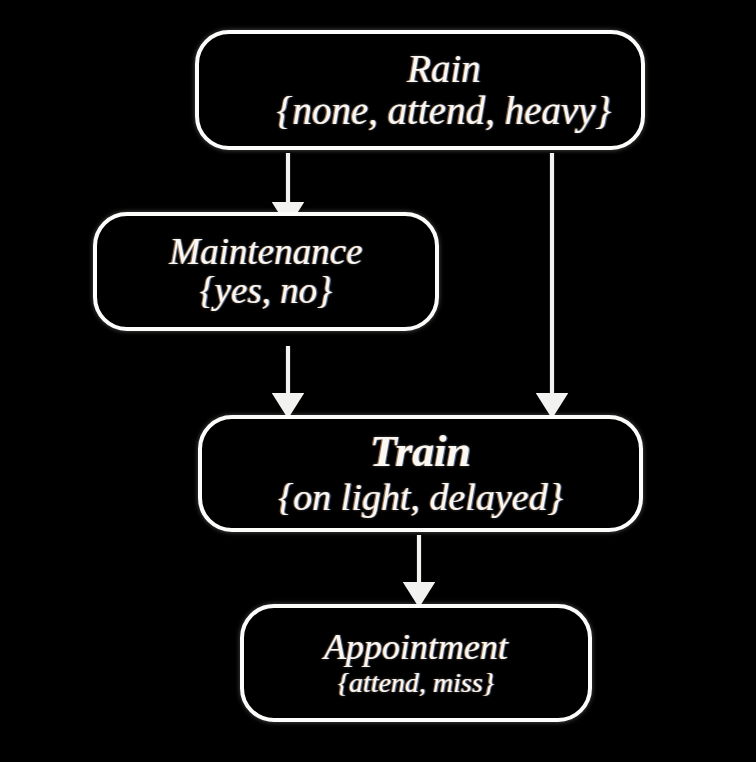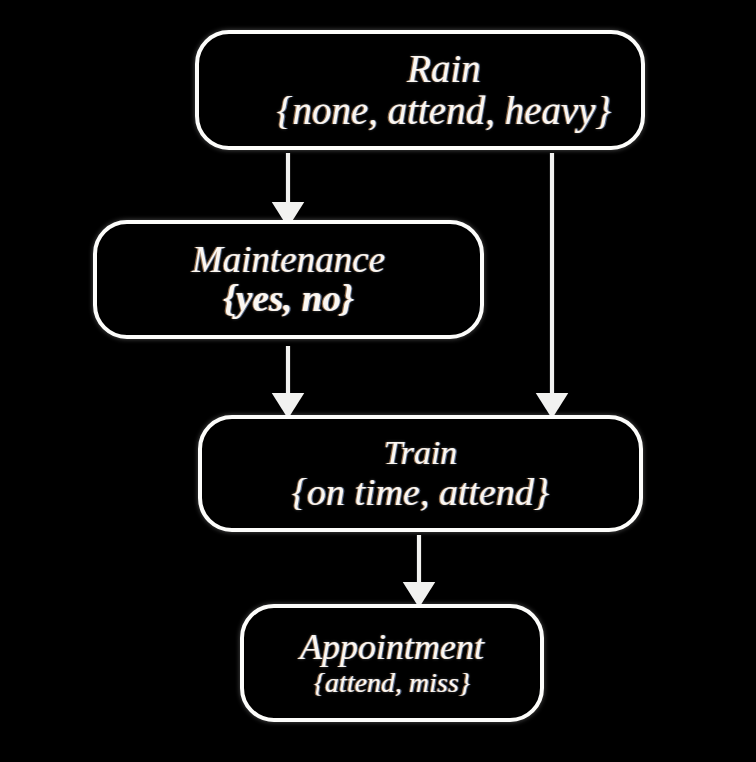--- a/index.html
+++ b/index.html
@@ -64,33 +64,33 @@
   }
 
   
   #node-rain {
     left: 195px; top: 30px; width: 450px; height: 120px; padding-left: 48px;
   }
   #node-rain .node-title { font-size: 39px; margin-bottom: 1px; }
   #node-rain .node-states { font-size: 39px; }
 
   #node-maintenance {
-    left: 93px; top: 220px; width: 391px; height: 119px;
+    left: 93px; top: 212px; width: 346px; height: 119px;
   }
   #node-maintenance .node-title { font-size: 37px; margin-bottom: 1px; }
-  #node-maintenance .node-states { font-size: 37px; font-weight: bold; }
+  #node-maintenance .node-states { font-size: 37px; }
 
   #node-train {
     left: 198px; top: 415px; width: 445px; height: 117px;
   }
-  #node-train .node-title { font-size: 34px; margin-bottom: 3px; }
+  #node-train .node-title { font-size: 44px; margin-bottom: 3px; font-weight: bold; }
   #node-train .node-states { font-size: 38px; }
 
   #node-appointment {
-    left: 240px; top: 604px; width: 304px; height: 118px;
+    left: 240px; top: 604px; width: 352px; height: 118px;
   }
   #node-appointment .node-title { font-size: 36px; margin-bottom: 1px; }
   #node-appointment .node-states { font-size: 28px; }
 </style>
 </head>
 <body>
 
 <div id="canvas">
 
   <svg id="edge-layer" viewBox="0 0 756 762" width="756" height="762" xmlns="http://www.w3.org/2000/svg">
@@ -114,21 +114,21 @@
     <div class="node-states">{none, attend, heavy}</div>
   </div>
 
   <div class="node" id="node-maintenance">
     <div class="node-title">Maintenance</div>
     <div class="node-states">{yes, no}</div>
   </div>
 
   <div class="node" id="node-train">
     <div class="node-title">Train</div>
-    <div class="node-states">{on time, attend}</div>
+    <div class="node-states">{on light, delayed}</div>
   </div>
 
   <div class="node" id="node-appointment">
     <div class="node-title">Appointment</div>
     <div class="node-states">{attend, miss}</div>
   </div>
 
 </div>
 
 </body></html>

